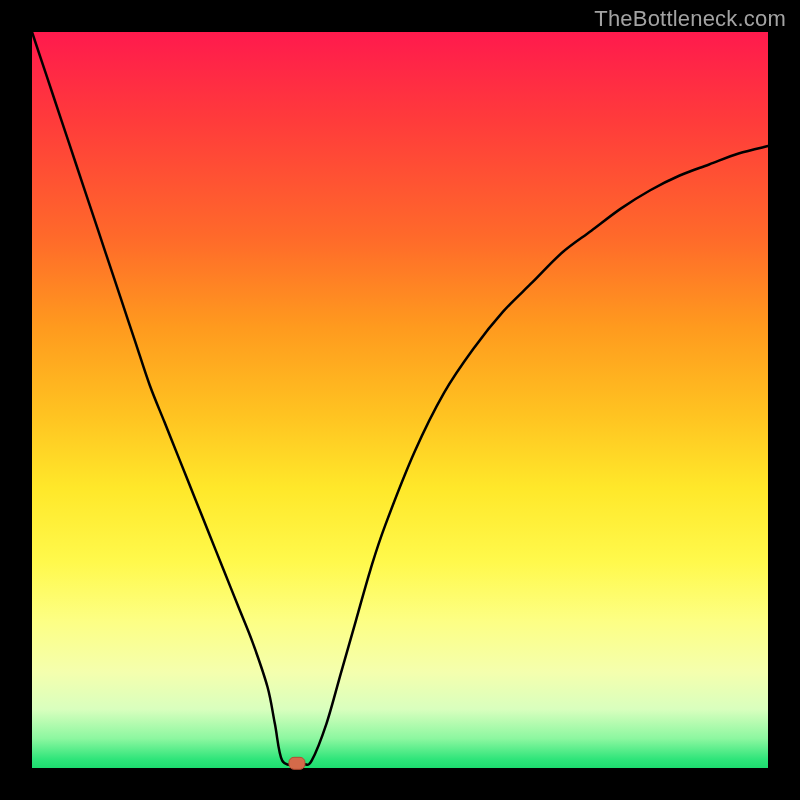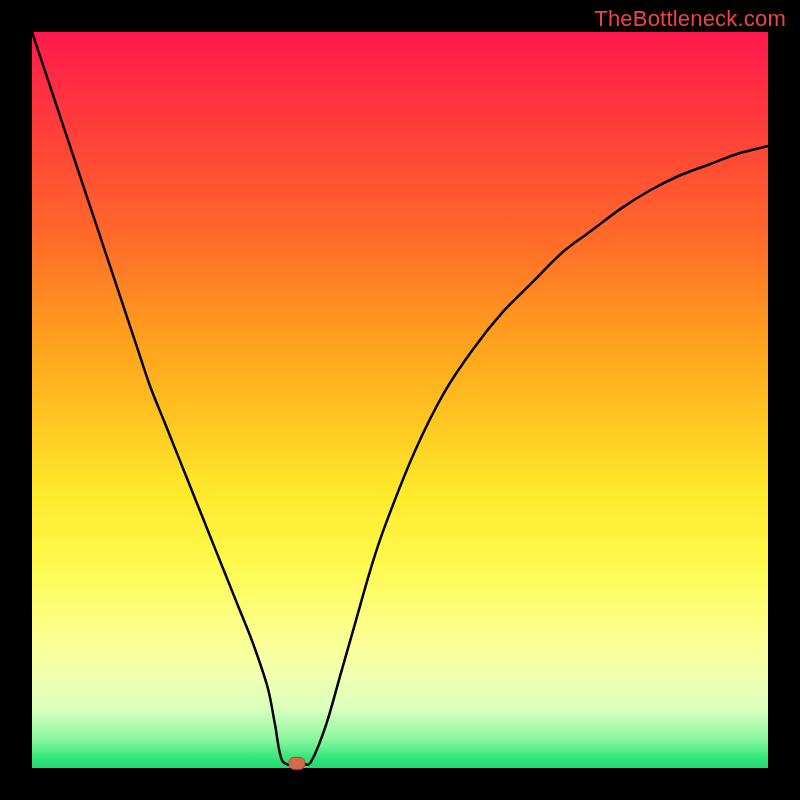--- a/index.html
+++ b/index.html
@@ -57,21 +57,21 @@
   }
   .marker {
     fill: #d46a4a;
     stroke: #b34d33;
     stroke-width: 1;
   }
   .watermark {
     position: absolute;
     top: 6px;
     right: 14px;
-    color: #ef4444;
+    color: #a3a3a3;
     font-size: 22px;
     font-weight: 500;
     letter-spacing: 0.2px;
     user-select: none;
   }
 </style>
 </head>
 <body>
 
 <div class="frame">

